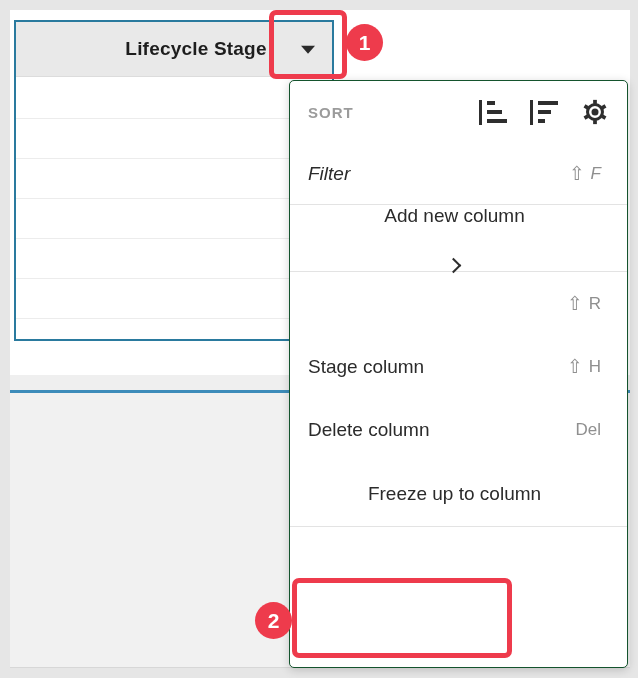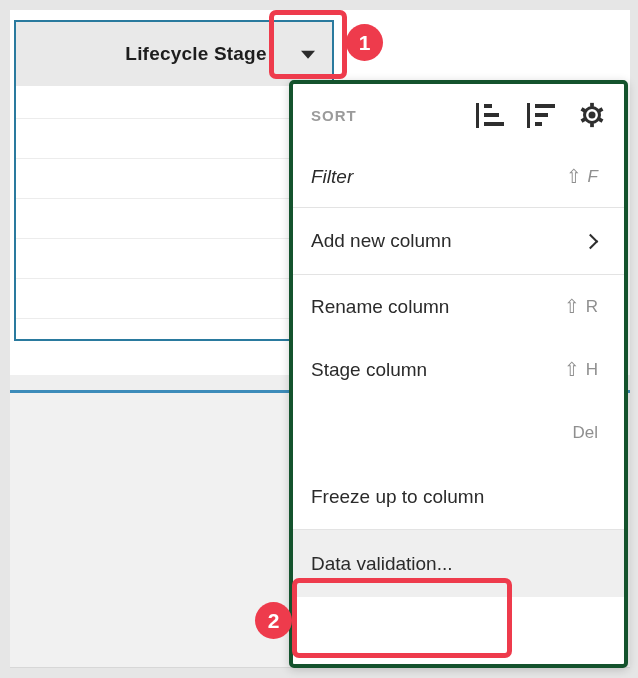--- a/index.html
+++ b/index.html
@@ -17,49 +17,49 @@
   .sheet-footer-strip { position: absolute; left: 10px; top: 375px; width: 620px; height: 15px; background: #efefef; }
   .section-divider { position: absolute; left: 10px; top: 390px; width: 620px; height: 3px; background: #3d8cba; }
   .lower-panel { position: absolute; left: 10px; top: 393px; width: 620px; height: 275px; background: #f1f1f1; border-bottom: 1px solid #d7d7d7; }
 
   .row-line { position: absolute; left: 16px; width: 316px; height: 1px; background: #ececec; }
   .header-bottom-line { position: absolute; left: 16px; top: 76px; width: 316px; height: 1px; background: #dcdcdc; }
 
   .column-frame { position: absolute; left: 14px; top: 20px; width: 320px; height: 321px; border: 2px solid #2a7a9e; pointer-events: none; }
 
   .column-header {
-    position: absolute; left: 16px; top: 22px; width: 316px; height: 64px;
+    position: absolute; left: 16px; top: 22px; width: 316px; height: 54px;
     background: #e9e9e9;
     display: flex; align-items: center; justify-content: center; padding-left: 44px;
   }
   .column-header-label { font-size: 19px; font-weight: bold; color: #1d1d1d; letter-spacing: 0.2px; }
   .caret-down {
     position: absolute; right: 17px; top: 50%; transform: translateY(-42%);
     width: 0; height: 0;
     border-left: 7px solid transparent; border-right: 7px solid transparent;
     border-top: 8px solid #2b2b2b;
   }
 
   
   .menu {
     position: absolute; left: 289px; top: 80px; width: 339px; height: 588px;
     background: #ffffff;
-    border: 4px solid #14532d;
+    border: 1px solid #14532d;
     border-radius: 5px;
     box-shadow: 0 2px 10px rgba(0,0,0,0.18);
     display: flex; flex-direction: column;
   }
   .menu-row { display: flex; align-items: center; padding: 0 26px 0 18px; flex: none; }
   .menu-divider { height: 1px; background: #e3e3e3; flex: none; }
   .m-sort { height: 62px; }
   .m-filter { height: 61px; font-style: italic; }
-  .m-add { height: 66px; }
+  .m-add { height: 66px; flex-direction: column; }
   .m-std { height: 63px; }
   .m-delete { height: 64px; }
-  .m-freeze { height: 64px; }
+  .m-freeze { height: 64px; justify-content: center; }
   .m-dataval { height: 67px; background: #efefef; }
   .m-pad { height: 12px; flex: none; }
 
   .sort-label { font-size: 15px; font-weight: bold; color: #9b9b9b; letter-spacing: 1px; }
   .menu-label { font-size: 19px; color: #2b2b2b; }
   .spacer { flex: 1; }
   .shortcut { display: flex; align-items: center; gap: 6px; color: #8f8f8f; }
   .shortcut .mod { font-family: "DejaVu Sans", sans-serif; font-size: 19px; line-height: 1; }
   .shortcut .key { font-size: 17px; }
 
@@ -167,54 +167,51 @@
 
     <div class="menu-row m-add">
       <span class="menu-label">Add new column</span>
       <span class="spacer"></span>
       <span class="chevron-right"></span>
     </div>
 
     <div class="menu-divider"></div>
 
     <div class="menu-row m-std">
-      <span class="menu-label">Rename column</span>
       <span class="spacer"></span>
       <span class="shortcut">
         <span class="mod">⇧</span>
         <span class="key">R</span>
       </span>
     </div>
 
 
     <div class="menu-row m-std">
       <span class="menu-label">Stage column</span>
       <span class="spacer"></span>
       <span class="shortcut">
         <span class="mod">⇧</span>
         <span class="key">H</span>
       </span>
     </div>
 
     <div class="menu-row m-delete">
+      <span class="menu-label">Delete column</span>
       <span class="spacer"></span>
       <span class="shortcut">
         <span class="key">Del</span>
       </span>
     </div>
 
     <div class="menu-row m-freeze">
       <span class="menu-label">Freeze up to column</span>
     </div>
 
     <div class="menu-divider"></div>
 
-    <div class="menu-row m-dataval">
-      <span class="menu-label">Data validation...</span>
-    </div>
 
     <div class="m-pad"></div>
   </div>
 
   <div class="hl-rect hl-rect-1"></div>
   <div class="hl-rect hl-rect-2"></div>
   <div class="step-badge step-1">
     <span>1</span>
   </div>
   <div class="step-badge step-2">

